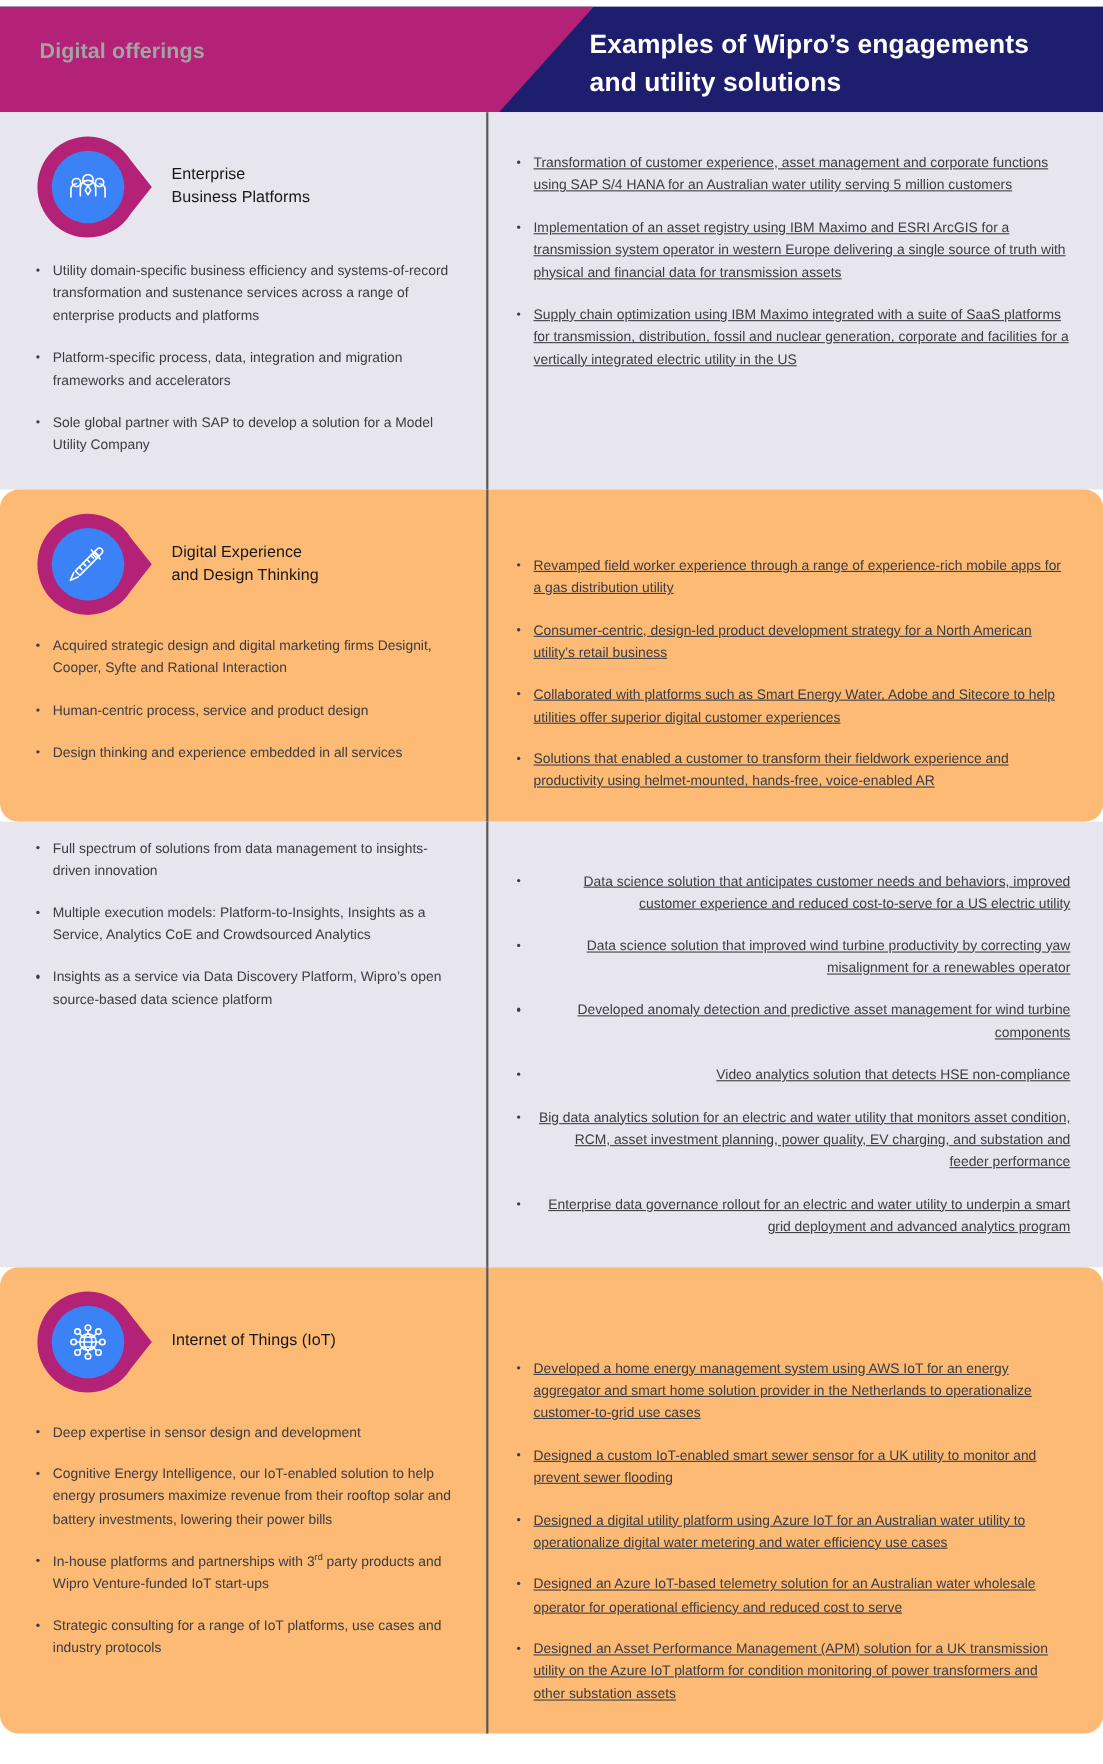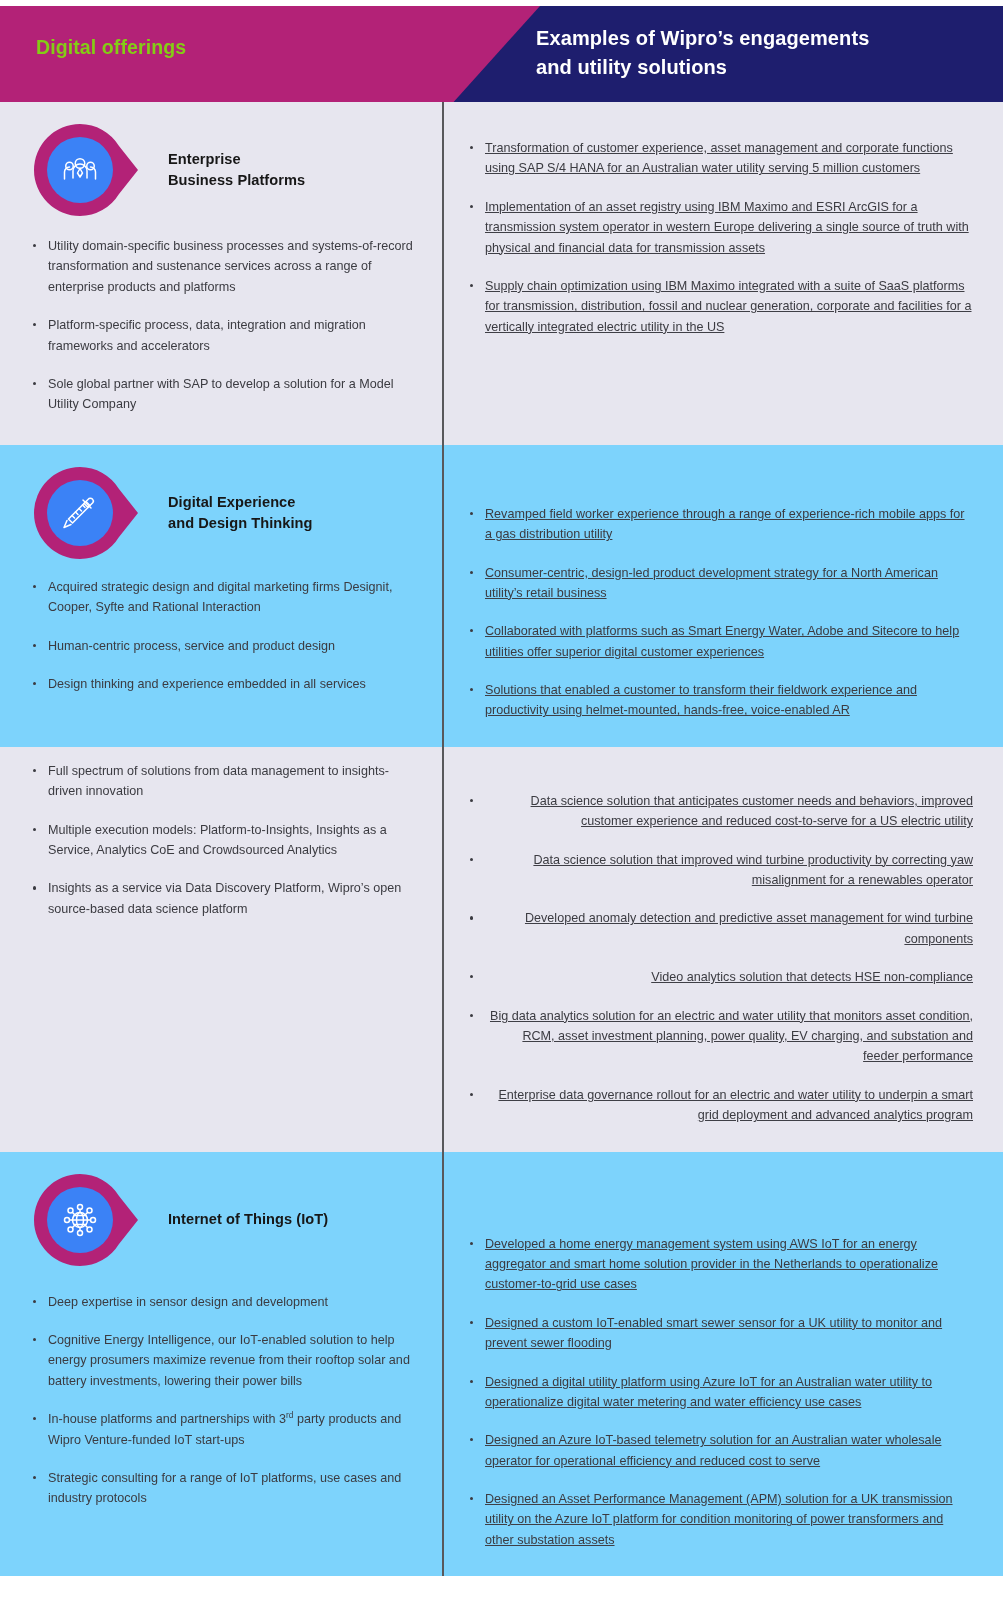--- a/index.html
+++ b/index.html
@@ -38,45 +38,45 @@
     height: 96px;
     background: #b32277;
     clip-path: polygon(0 0, 100% 0, 84% 100%, 0 100%);
   }
   .header-title-left {
     position: absolute;
     top: 30px;
     left: 36px;
     font-size: 19.5px;
     font-weight: bold;
-    color: #84cc16;
+    color: #a3a3a3;
     letter-spacing: 0.1px;
     z-index: 3;
   }
   .header-title-right {
     position: absolute;
     top: 18px;
     left: 536px;
     width: 440px;
-    font-size: 20px;
+    font-size: 24px;
     font-weight: bold;
     line-height: 1.45;
     color: #ffffff;
     letter-spacing: 0.1px;
     z-index: 3;
   }
 
   
   .section {
     position: relative;
     display: flex;
     width: 1003px;
   }
   .section.tint { background: #e7e6ef; }
-  .section.plain { background: #7dd3fc; }
+  .section.plain { background: #fdba74; border-radius: 17px; }
 
   .col-left {
     position: relative;
     width: 443px;
     flex: 0 0 443px;
     padding: 0 22px 0 30px;
   }
   .divider {
     position: absolute;
     left: 442px;
@@ -100,25 +100,25 @@
   }
   .pin {
     position: relative;
     width: 112px;
     height: 100px;
     flex: 0 0 112px;
   }
   .pin svg { display: block; }
   .offering-title {
     font-size: 14.6px;
-    font-weight: bold;
+    font-weight: normal;
     line-height: 1.42;
     color: #171717;
     letter-spacing: 0.05px;
-    margin-left: 26px;
+    margin-left: 14px;
   }
   .offering-title .t-line { display: block; }
 
   
   ul.bullets {
     list-style: none;
     margin: 0;
     padding: 0;
   }
   ul.bullets.left-list {
@@ -192,21 +192,21 @@
                   <path d="M87 74 v-14 a10 10 0 0 0 -10 -10"></path>
                 </g>
     </svg>
             </div>
             <div class="offering-title">
               <span class="t-line">Enterprise</span>
               <span class="t-line">Business Platforms</span>
             </div>
           </div>
           <ul class="bullets left-list">
-            <li>Utility domain-specific business processes and systems-of-record transformation and sustenance services across a range of enterprise products and platforms</li>
+            <li>Utility domain-specific business efficiency and systems-of-record transformation and sustenance services across a range of enterprise products and platforms</li>
             <li>Platform-specific process, data, integration and migration frameworks and accelerators</li>
             <li>Sole global partner with SAP to develop a solution for a Model Utility Company</li>
           </ul>
         </div>
         <div class="divider"></div>
         <div class="col-right">
           <ul class="bullets right-list">
             <li>Transformation of customer experience, asset management and corporate functions using SAP S/4 HANA for an Australian water utility serving 5 million customers</li>
             <li>Implementation of an asset registry using IBM Maximo and ESRI ArcGIS for a transmission system operator in western Europe delivering a single source of truth with physical and financial data for transmission assets</li>
             <li>Supply chain optimization using IBM Maximo integrated with a suite of SaaS platforms for transmission, distribution, fossil and nuclear generation, corporate and facilities for a vertically integrated electric utility in the US</li>

